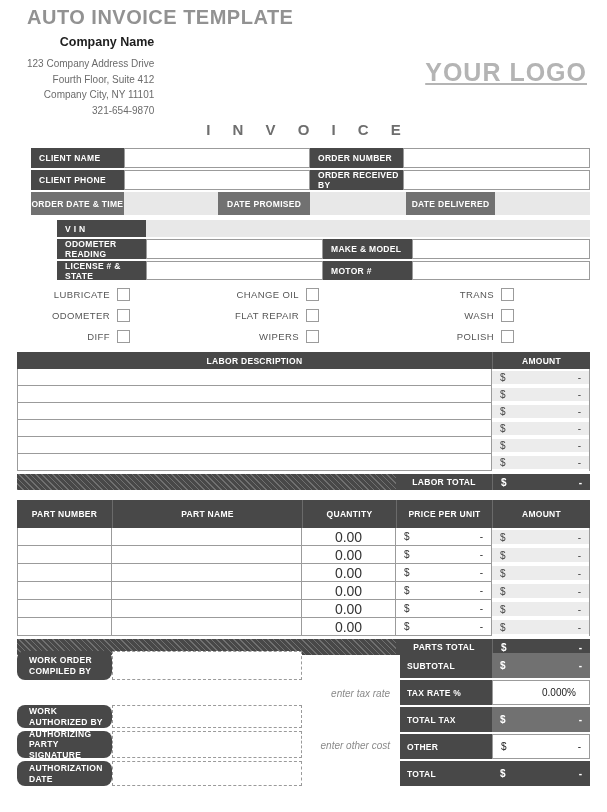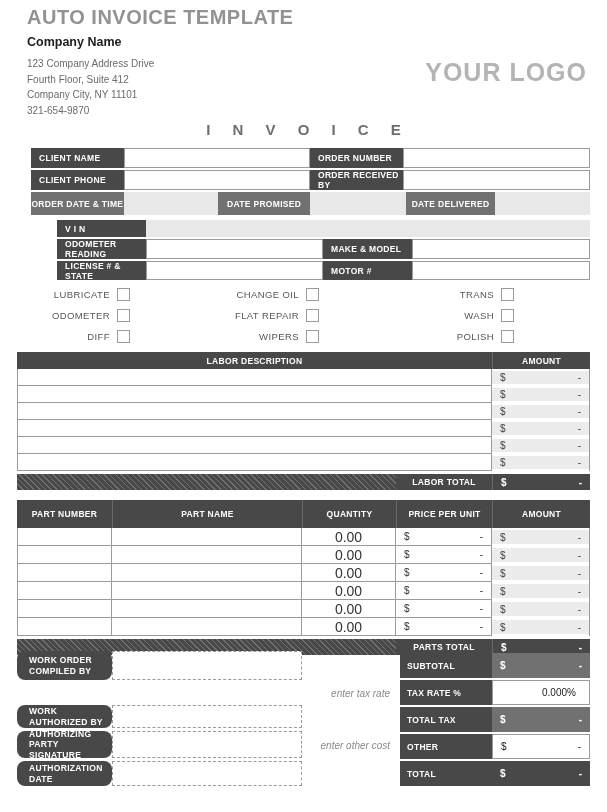--- a/index.html
+++ b/index.html
@@ -6,25 +6,25 @@
     --dark:#484848; --medium:#717171; --light:#e8e8e8; --amount:#ececec;
     --border:#9b9b9b; --title:#929292; --logo:#b4b4b4; --text:#2b2b2b;
     --muted:#6b6b6b; --hint:#8a8a8a;
   }
   *{box-sizing:border-box; margin:0; padding:0;}
   body{background:#ffffff; font-family:"Liberation Sans", sans-serif;}
   .page{position:relative; width:607px; height:812px; background:#fff; overflow:hidden;}
 
   .page-title{position:absolute; left:27px; top:6px; font-size:20px; font-weight:bold;
     color:var(--title); letter-spacing:.5px;}
-  .company{position:absolute; left:27px; top:35px;}
+  .company{position:absolute; left:27px; top:35px;text-align:right;}
   .company-name{font-size:12.5px; font-weight:bold; color:#1d1d1d; margin-bottom:7px;}
   .addr{font-size:10px; color:var(--muted); line-height:15.5px;}
   .logo{position:absolute; top:58px; right:20px; font-size:25px; font-weight:bold;
-    color:var(--logo); letter-spacing:1px;}
+    color:var(--logo); letter-spacing:1px;text-decoration:underline;}
   .invoice-heading{position:absolute; top:121px; left:0; width:100%; text-align:center;
     font-size:15px; font-weight:bold; color:#6e6e6e; letter-spacing:9px; text-indent:9px;}
 
   .sect{position:absolute; left:17px; width:573px;}
   .frow{display:flex;}
   .lbl{background:var(--dark); color:#fff; font-size:8.5px; font-weight:bold;
     letter-spacing:.3px; display:flex; align-items:center; padding-left:8px; line-height:10px;}
   .lbl-mid{background:var(--medium); justify-content:center; padding-left:0; text-align:center;}
   .fld-w{background:#fff; border:1px solid var(--border);}
   .fld-g{background:var(--light);}

